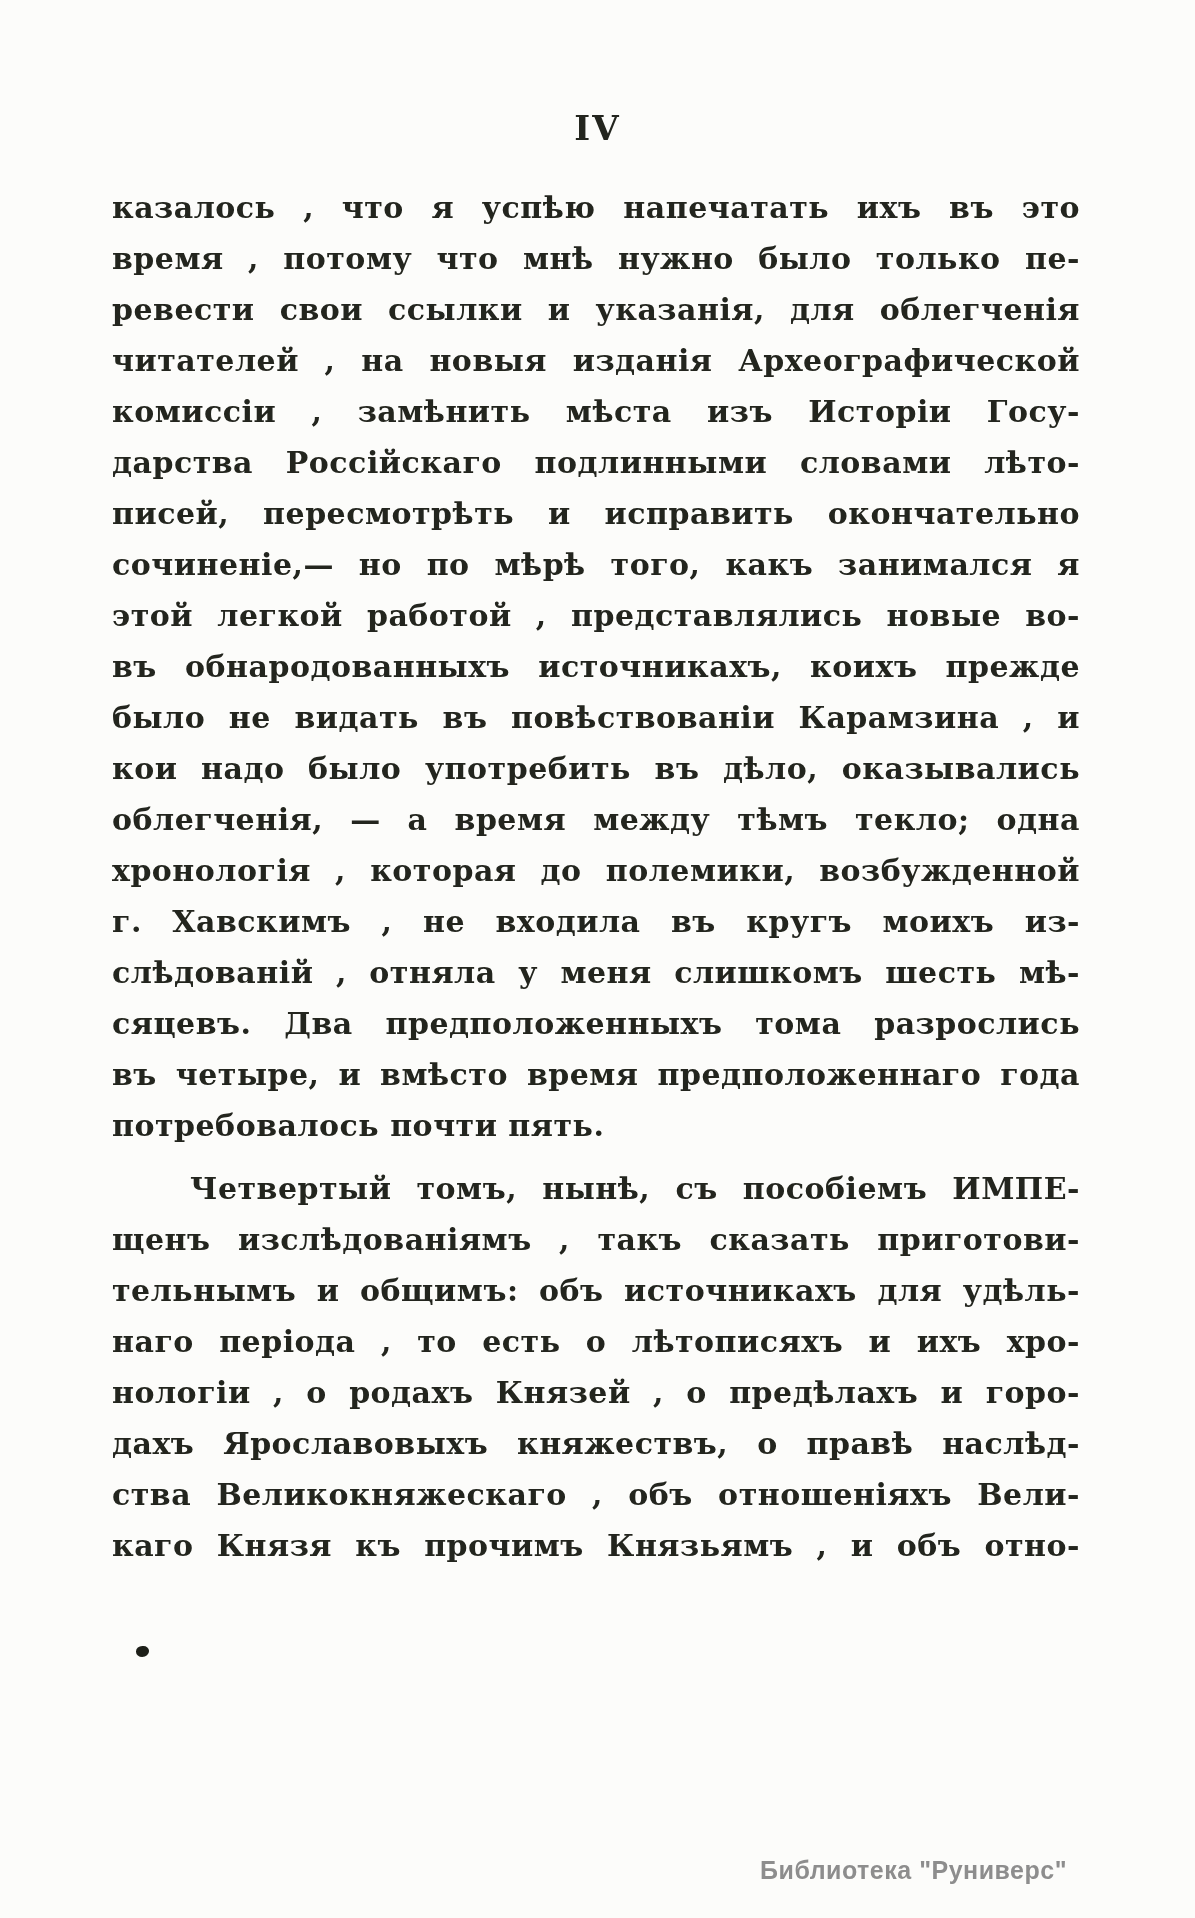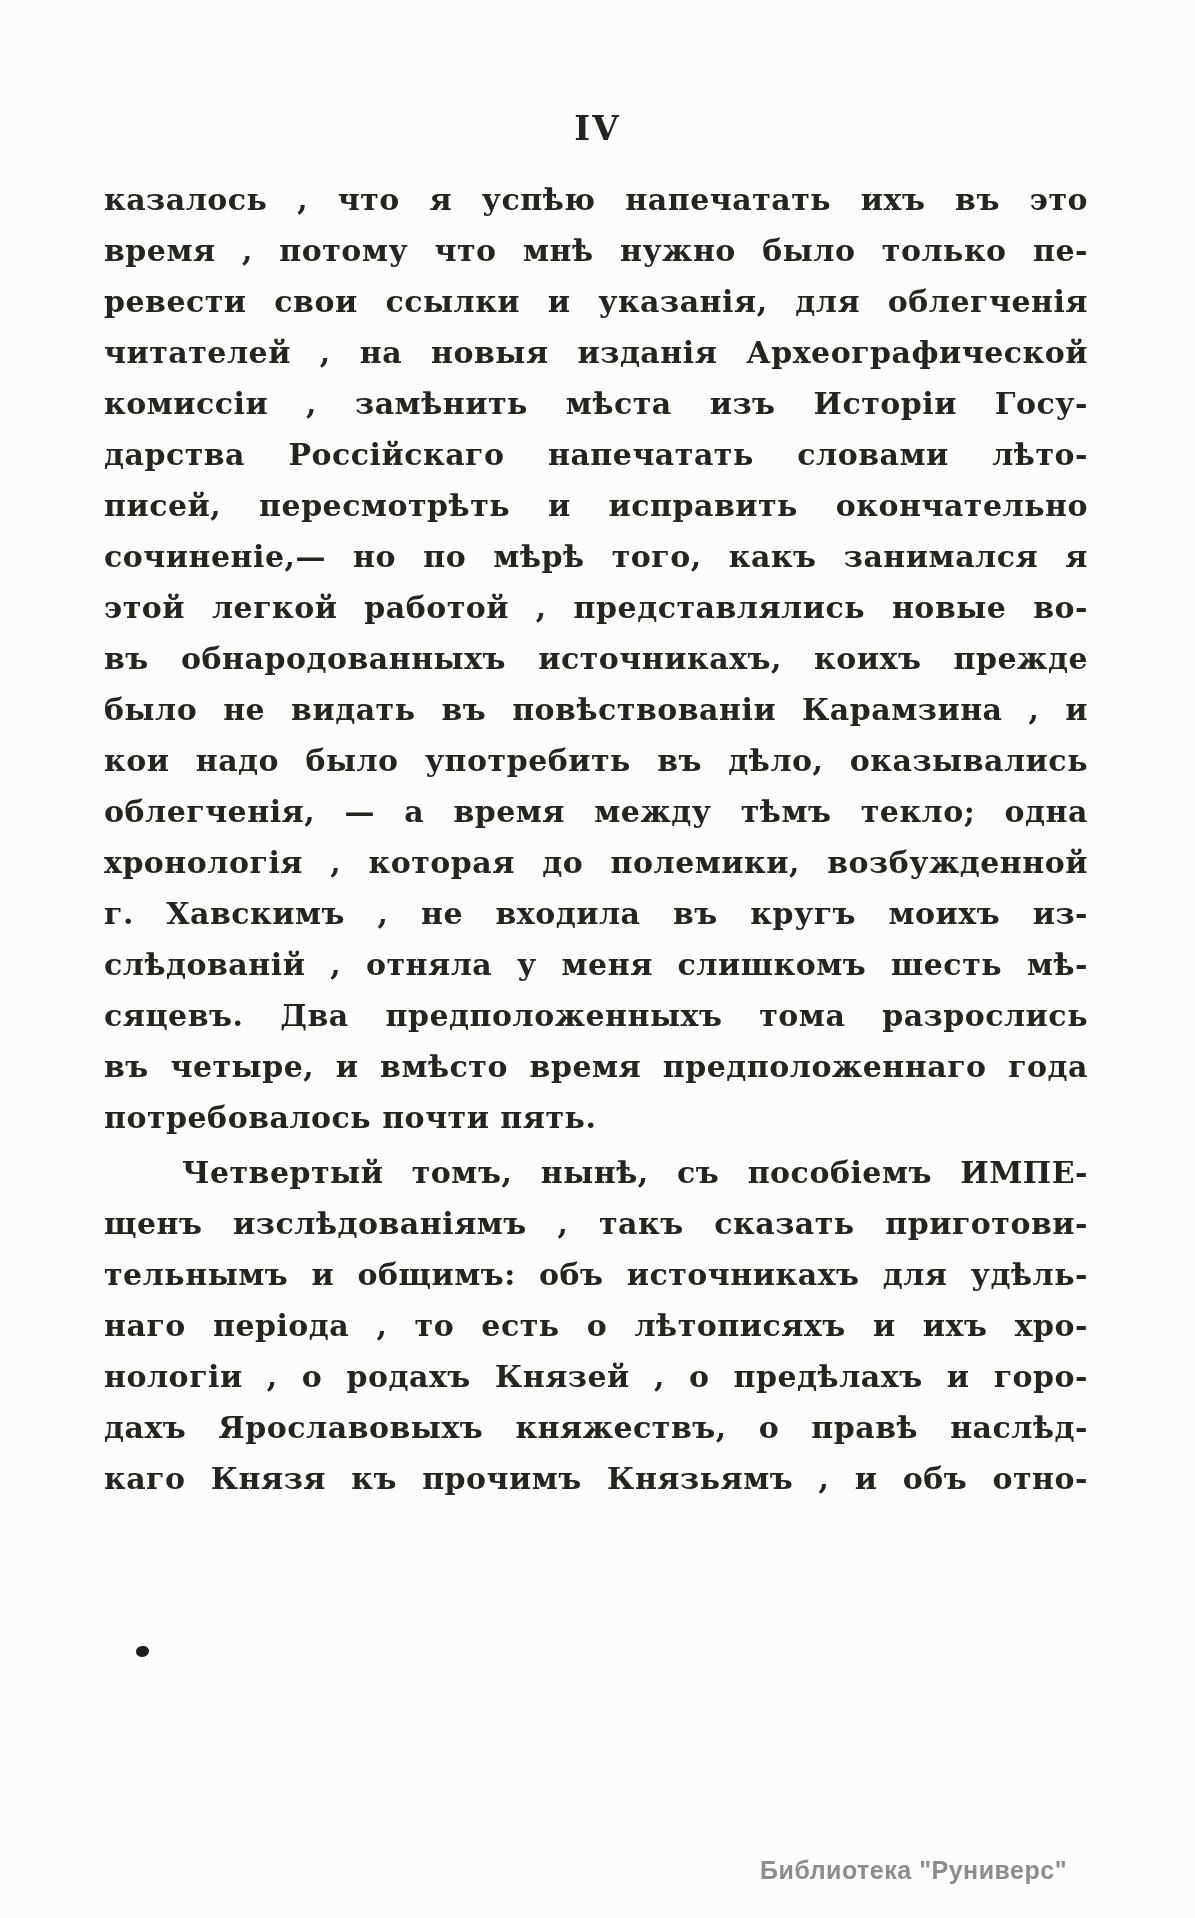--- a/index.html
+++ b/index.html
@@ -27,21 +27,21 @@
     font-weight: bold;
     letter-spacing: 2px;
   }
   .text-block {
     position: absolute;
     top: 170px;
     left: 100px;
     width: 992px;
   }
   .paragraph {
-    margin: 4px;
+    margin: 12px;
   }
   .line {
     font-size: 30px;
     font-weight: bold;
     line-height: 51px;
     letter-spacing: 0.5px;
     white-space: normal;
     text-align: justify;
     text-align-last: justify;
   }
@@ -78,21 +78,21 @@
 
   <div class="page-number">IV</div>
 
   <div class="text-block">
       <div class="paragraph">
         <div class="line">казалось , что я успѣю напечатать ихъ въ это</div>
         <div class="line">время , потому что мнѣ нужно было только пе-</div>
         <div class="line">ревести свои ссылки и указанія, для облегченія</div>
         <div class="line">читателей , на новыя изданія Археографической</div>
         <div class="line">комиссіи , замѣнить мѣста изъ Исторіи Госу-</div>
-        <div class="line">дарства Россійскаго напечатать словами лѣто-</div>
+        <div class="line">дарства Россійскаго подлинными словами лѣто-</div>
         <div class="line">писей, пересмотрѣть и исправить окончательно</div>
         <div class="line">сочиненіе,— но по мѣрѣ того, какъ занимался я</div>
         <div class="line">этой легкой работой , представлялись новые во-</div>
         <div class="line">въ обнародованныхъ источникахъ, коихъ прежде</div>
         <div class="line">было не видать въ повѣствованіи Карамзина , и</div>
         <div class="line">кои надо было употребить въ дѣло, оказывались</div>
         <div class="line">облегченія, — а время между тѣмъ текло; одна</div>
         <div class="line">хронологія , которая до полемики, возбужденной</div>
         <div class="line">г. Хавскимъ , не входила въ кругъ моихъ из-</div>
         <div class="line">слѣдованій , отняла у меня слишкомъ шесть мѣ-</div>
@@ -100,20 +100,21 @@
         <div class="line">въ четыре, и вмѣсто время предположеннаго года</div>
         <div class="line last">потребовалось почти пять.</div>
       </div>
       <div class="paragraph">
         <div class="line first-indent">Четвертый томъ, нынѣ, съ пособіемъ ИМПЕ-</div>
         <div class="line">щенъ изслѣдованіямъ , такъ сказать приготови-</div>
         <div class="line">тельнымъ и общимъ: объ источникахъ для удѣль-</div>
         <div class="line">наго періода , то есть о лѣтописяхъ и ихъ хро-</div>
         <div class="line">нологіи , о родахъ Князей , о предѣлахъ и горо-</div>
         <div class="line">дахъ Ярославовыхъ княжествъ, о правѣ наслѣд-</div>
+        <div class="line">ства Великокняжескаго , объ отношеніяхъ Вели-</div>
         <div class="line">каго Князя къ прочимъ Князьямъ , и объ отно-</div>
       </div>
     </div>
 
   <div class="ink-blot"></div>
 
   <div class="watermark">Библиотека "Руниверс"</div>
 
 </div>
 

